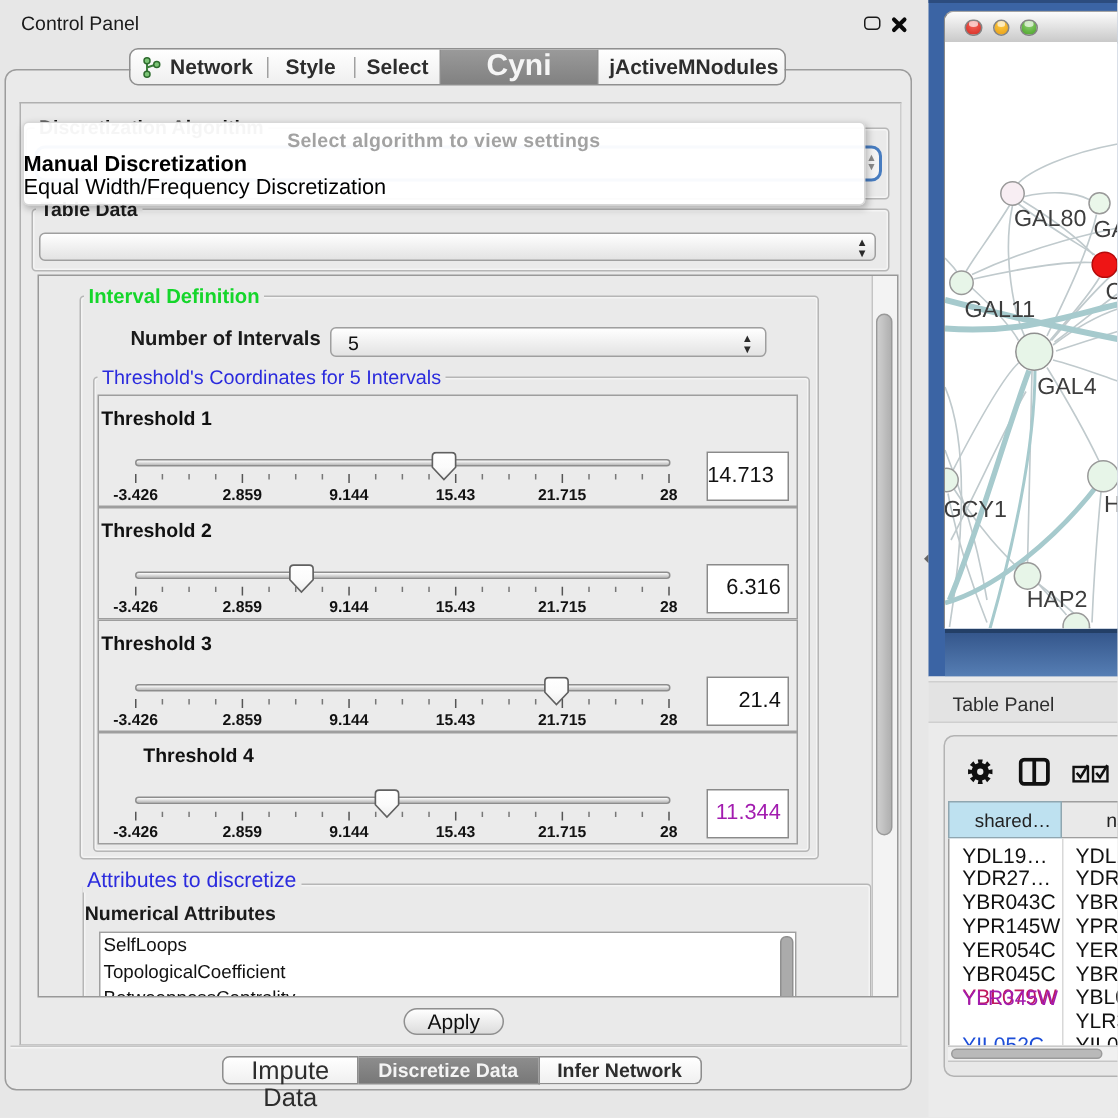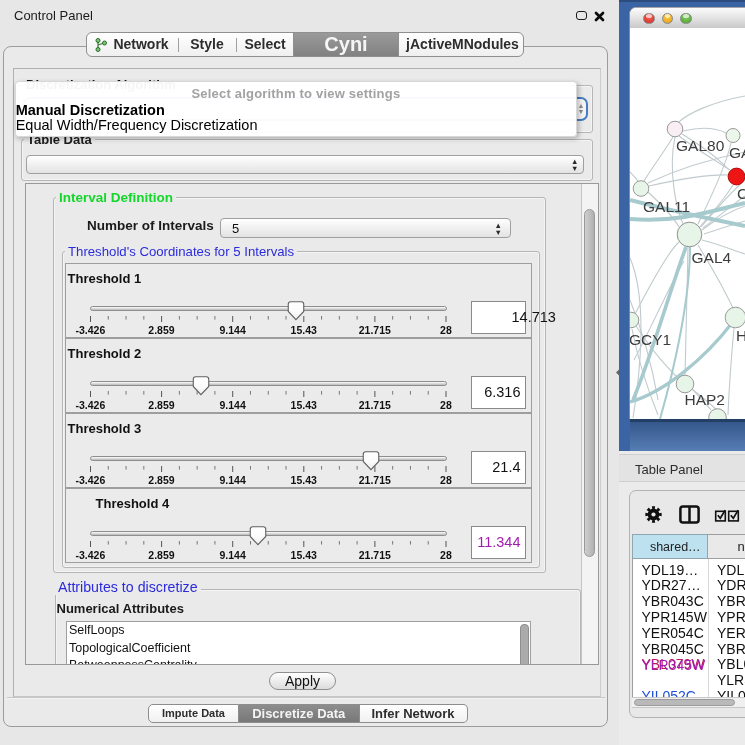--- a/index.html
+++ b/index.html
@@ -85,21 +85,21 @@
 <svg class="ab" style="left:221.4px;top:37.4px;" width="18" height="20" viewBox="0 0 18 20">
 <defs>
             <linearGradient id="tg0" x1="0" y1="0" x2="0" y2="1">
 <stop offset="0" stop-color="#ffffff"></stop>
               <stop offset="0.55" stop-color="#fbfbfb"></stop>
               <stop offset="1" stop-color="#ededed"></stop>
             </linearGradient>
           </defs>
 <path d="M3.8,0.75 h10.4 q2.55,0 2.55,2.55 v7.2 L8.95,18.7 L1.25,10.5 v-7.2 q0,-2.55 2.55,-2.55 z" fill="url(#tg0)" stroke="#606060" stroke-width="1.1"></path>
         </svg>
-<div class="ab" style="left:405px;top:37px;width:55px;height:32.5px;border:1px solid #8a8a8a;background:#fff;box-sizing:border-box;font-size:14.5px;color:#111;text-align:right;line-height:31px;"><span style="padding-right:20px;margin-left:40px;">14.713</span></div>
+<div class="ab" style="left:405px;top:37px;width:55px;height:32.5px;border:1px solid #8a8a8a;background:#fff;box-sizing:border-box;font-size:14.5px;color:#111;text-align:right;line-height:31px;"><span style="padding-right:20px;">14.713</span></div>
 </div>
 <div class="ab" style="left:38.5px;top:154px;width:467px;height:75px;border:1px solid #9e9e9e;background:#ebebeb;box-sizing:border-box;">
 <div class="ab" style="left:2px;top:7px;font-size:13px;font-weight:bold;color:#111;line-height:15px;">Threshold 2</div>
 <div class="ab" style="left:24px;top:42px;width:357px;height:4.8px;border:1px solid #8d8d8d;border-radius:3px;background:linear-gradient(#fdfdfd,#b9b9b9);box-sizing:border-box;"></div>
 <svg class="ab" style="left:24.4px;top:51.8px;" width="357" height="7" viewBox="0 0 357 7">
           <line x1="0.50" y1="0" x2="0.50" y2="6" stroke="#555" stroke-width="1"></line>
           <line x1="18.27" y1="0" x2="18.27" y2="3.6" stroke="#777" stroke-width="1"></line>
           <line x1="36.05" y1="0" x2="36.05" y2="3.6" stroke="#777" stroke-width="1"></line>
           <line x1="53.82" y1="0" x2="53.82" y2="3.6" stroke="#777" stroke-width="1"></line>
           <line x1="71.60" y1="0" x2="71.60" y2="6" stroke="#555" stroke-width="1"></line>
@@ -237,21 +237,21 @@
 <div class="ab" style="left:557.5px;top:25px;width:11.5px;height:348px;background:linear-gradient(to right,#cfcfcf,#b0b0b0);border:1px solid #999;border-radius:6px;box-sizing:border-box;"></div>
 </div>
 <div class="ab" style="left:15.2px;top:81.4px;width:561.4px;height:55.2px;background:rgba(255,255,255,0.96);border:1px solid rgba(200,200,200,0.7);border-radius:4px;box-shadow:1.5px 2px 5px rgba(0,0,0,0.25);box-sizing:border-box;">
       <div class="ab" style="left:0;top:4px;width:100%;text-align:center;font-size:13px;font-weight:bold;color:#a2a2a2;letter-spacing:0.2px;">Select algorithm to view settings</div>
       <div class="ab" style="left:-0.5px;top:19.5px;font-size:14.5px;font-weight:bold;color:#000;">Manual Discretization</div>
       <div class="ab" style="left:-0.5px;top:35px;font-size:14.5px;color:#000;">Equal Width/Frequency Discretization</div>
     </div>
 <div class="ab" style="left:269px;top:671.5px;width:67px;height:18px;border:1px solid #8f8f8f;border-radius:9px;background:linear-gradient(#ffffff,#dcdcdc);box-sizing:border-box;font-size:14px;color:#111;text-align:center;line-height:17px;">Apply</div>
 <div class="ab" style="left:7px;top:697px;width:598px;height:1px;background:#c6c6c6;"></div>
 <div class="ab" style="left:7px;top:698px;width:598px;height:1px;background:#f4f4f4;"></div>
-<div class="ab" style="left:148px;top:704px;width:91px;height:19px;border:1px solid #8d8d8d;border-radius:5px 0 0 5px;background:linear-gradient(#ffffff,#f0f0f0);color:#2d2d2d;box-sizing:border-box;font-size:11px;font-weight:bold;text-align:center;line-height:17.5px;">Impute Data</div>
+<div class="ab" style="left:148px;top:704px;width:91px;height:19px;border:1px solid #8d8d8d;border-radius:5px 0 0 5px;background:linear-gradient(#ffffff,#f0f0f0);color:#2d2d2d;box-sizing:border-box;font-size:17px;font-weight:normal;text-align:center;line-height:17.5px;">Impute Data</div>
 <div class="ab" style="left:239px;top:704px;width:120.5px;height:19px;border:1px solid #8d8d8d;border-left:none;border-radius:0;background:linear-gradient(#8d8d8d,#787878);color:#f4f4f4;box-sizing:border-box;font-size:13px;font-weight:bold;text-align:center;line-height:17.5px;">Discretize Data</div>
 <div class="ab" style="left:359.5px;top:704px;width:108px;height:19px;border:1px solid #8d8d8d;border-left:none;border-radius:0 5px 5px 0;background:linear-gradient(#ffffff,#f0f0f0);color:#2d2d2d;box-sizing:border-box;font-size:13px;font-weight:bold;text-align:center;line-height:17.5px;">Infer Network</div>
 </div>
 <svg class="ab" style="left:615px;top:369px;" width="5" height="7" viewBox="0 0 5 7">
     <path d="M4,0.5 L1,3.5 L4,6.5 Z" fill="#666"></path>
   </svg>
 <div class="ab" style="left:619px;top:0;width:126px;height:451px;background:#3b64a4;"></div>
 <div class="ab" style="left:619px;top:0;width:126px;height:2px;background:#2c4c7e;"></div>
 <div class="ab" style="left:630px;top:419px;width:115px;height:2.5px;background:#233f66;"></div>
 <div class="ab" style="left:630px;top:421.5px;width:115px;height:29.5px;background:linear-gradient(#35578c,#567eb4);"></div>

